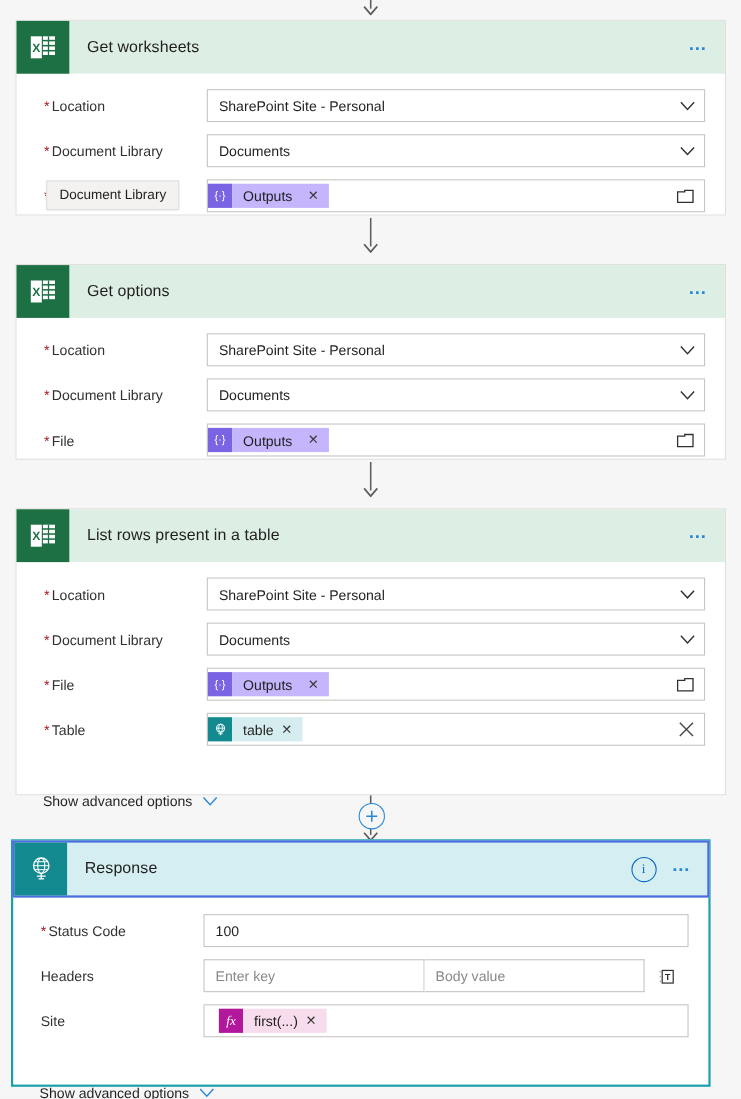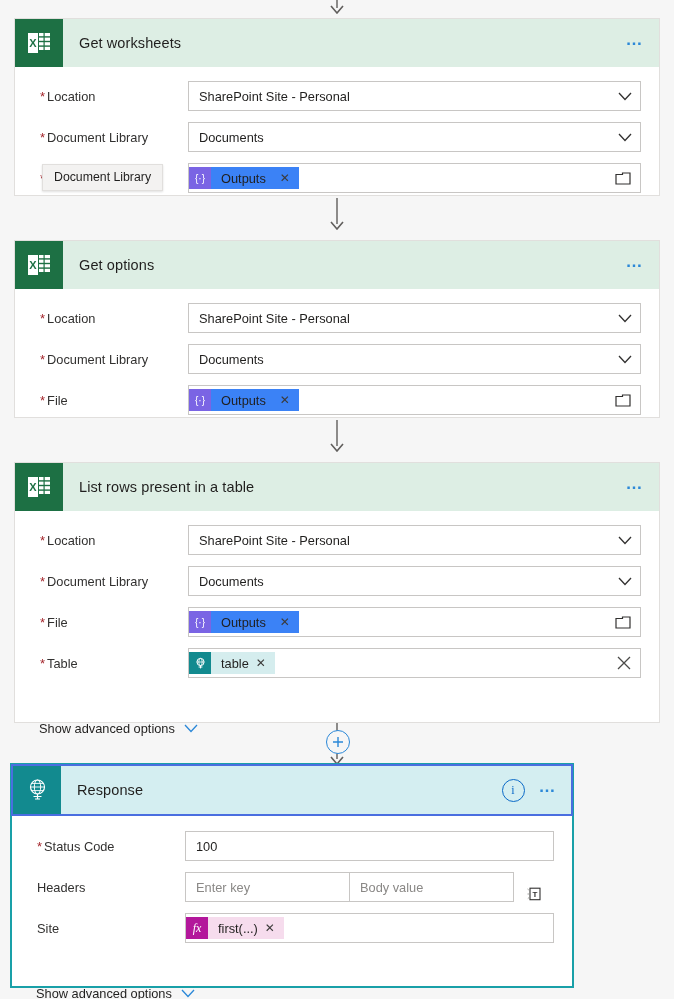--- a/index.html
+++ b/index.html
@@ -31,21 +31,21 @@
   
   .card {
     position: absolute;
     background: #ffffff;
     border: 1px solid #e1dfdd;
     box-sizing: border-box;
   }
   .card.selected {
     border: 2px solid #19a0a8;
     left: 10px;
-    width: 564px;
+    width: 636px;
   }
 
   .card-header {
     display: flex;
     align-items: center;
     height: 48px;
     box-sizing: border-box;
     position: relative;
   }
   .card-header.excel { background: #ddeee4; }
@@ -173,34 +173,34 @@
   .token-text {
     display: flex;
     align-items: center;
     gap: 7px;
     height: 22px;
     padding: 0 9px 0 10px;
     font-size: 12.8px;
     color: #201f1e;
     white-space: nowrap;
   }
-  .token-text.purple  { background: #3b82f6; gap: 14px; }
+  .token-text.purple  { background: #c4b5fd; gap: 14px; }
   .token-text.teal    { background: #d5edee; }
   .token-text.magenta { background: #f6dced; justify-content: center; }
   .token-x {
     font-size: 12px;
     color: #3b3a39;
     line-height: 1;
   }
 
   
   .kv-control {
     flex: 1;
     display: flex;
-    align-items: flex-end;
+    align-items: center;
   }
   .kv-box {
     flex: 1;
     height: 30px;
     border: 1px solid #c8c6c4;
     box-sizing: border-box;
     background: #fff;
     display: flex;
     align-items: center;
     padding-left: 10px;
@@ -565,21 +565,21 @@
               <rect x="4" y="3.2" width="10" height="11.5" stroke="#323130" stroke-width="1.1" fill="none"></rect>
               <text x="9" y="12" font-family="Liberation Sans, sans-serif" font-size="8" font-weight="bold" fill="#323130" text-anchor="middle">T</text>
               <path d="M1.5 4 L2.8 5 M1.5 9 H3 M1.8 13.5 L3 12.6" stroke="#a19f9d" stroke-width="1"></path>
             </svg>
           </div>
         </div>
       </div>
 
       <div class="field-row">
         <div class="field-label"><span>Site</span></div>
-        <div class="field-control" style="padding-left:2px;text-decoration:underline;">
+        <div class="field-control" style="padding-left:15px;text-decoration:underline;">
           <div class="field-value">
             <span class="token">
               <span class="token-badge magenta">fx</span>
               <span class="token-text magenta">
                 <span>first(...)</span>
                 <span class="token-x">✕</span>
               </span>
             </span>
           </div>
         </div>

